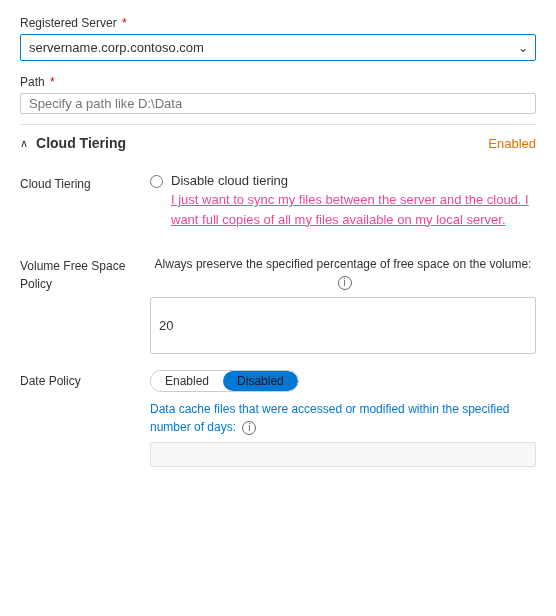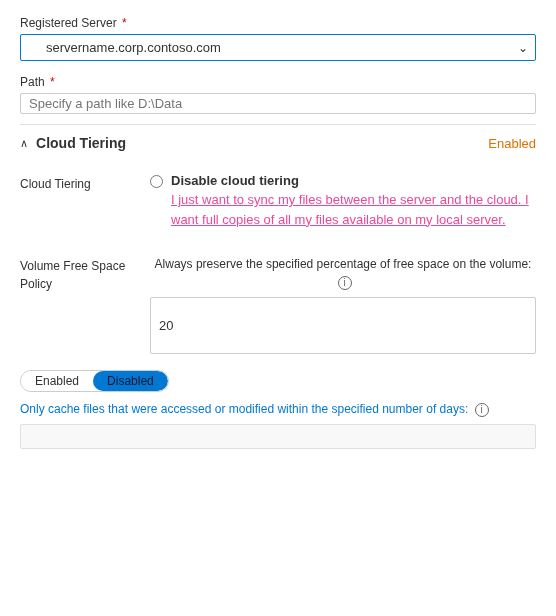--- a/index.html
+++ b/index.html
@@ -21,21 +21,21 @@
     .required-star {
       color: #c00;
       margin-left: 2px;
     }
     .select-wrapper {
       position: relative;
       margin-bottom: 14px;
     }
     .select-field {
       width: 100%;
-      padding: 5px 30px 5px 25px;
+      padding: 5px 30px 5px 8px;
       border: 1.5px solid #0078d4;
       border-radius: 2px;
       font-size: 13px;
       color: #333;
       background: #fff;
       appearance: none;
       cursor: pointer;
       outline: none;
     }
     .select-chevron {
@@ -112,21 +112,21 @@
     }
     .radio-input {
       margin-top: 2px;
       accent-color: #0078d4;
       cursor: pointer;
       flex-shrink: 0;
     }
     .radio-label-title {
       font-size: 13px;
       color: #333;
-      font-weight: 700;
+      font-weight: 400;
       margin-bottom: 2px;
     }
     .radio-label-desc {
       font-size: 13px;
       color: #ec4899;
       line-height: 1.5;
       text-decoration: underline;
     }
 
     .learn-more {
@@ -262,24 +262,27 @@
   <div class="form-row-content">
     <div class="info-row-label">
       <span>Always preserve the specified percentage of free space on the volume:</span>
       <span class="info-icon">i</span>
     </div>
     <input class="number-input" type="text" value="20" style="">
   </div>
 </div>
 
 <div class="form-row">
+  <div class="form-row-label">
+    <span>Date Policy</span>
+  </div>
   <div class="form-row-content">
     <div class="toggle-group">
       <button class="toggle-btn">Enabled</button>
       <button class="toggle-btn active">Disabled</button>
     </div>
     <div class="date-policy-desc">
-      <span>Only cache files that were accessed or modified within the specified number of days:</span>
+      <span>Data cache files that were accessed or modified within the specified number of days:</span>
       <span class="info-icon">i</span>
     </div>
     <input class="disabled-input" type="text" disabled="" style="">
   </div>
 </div>
 
 </body></html>

